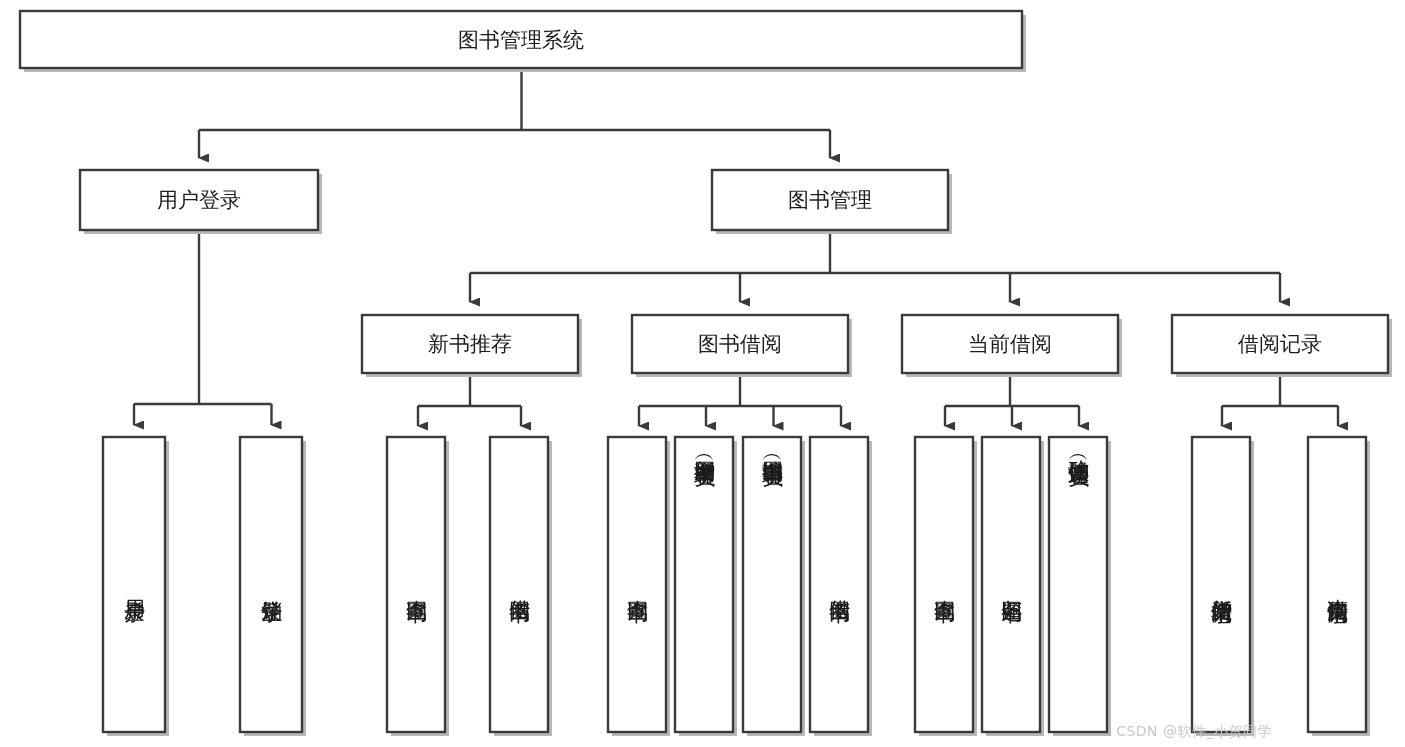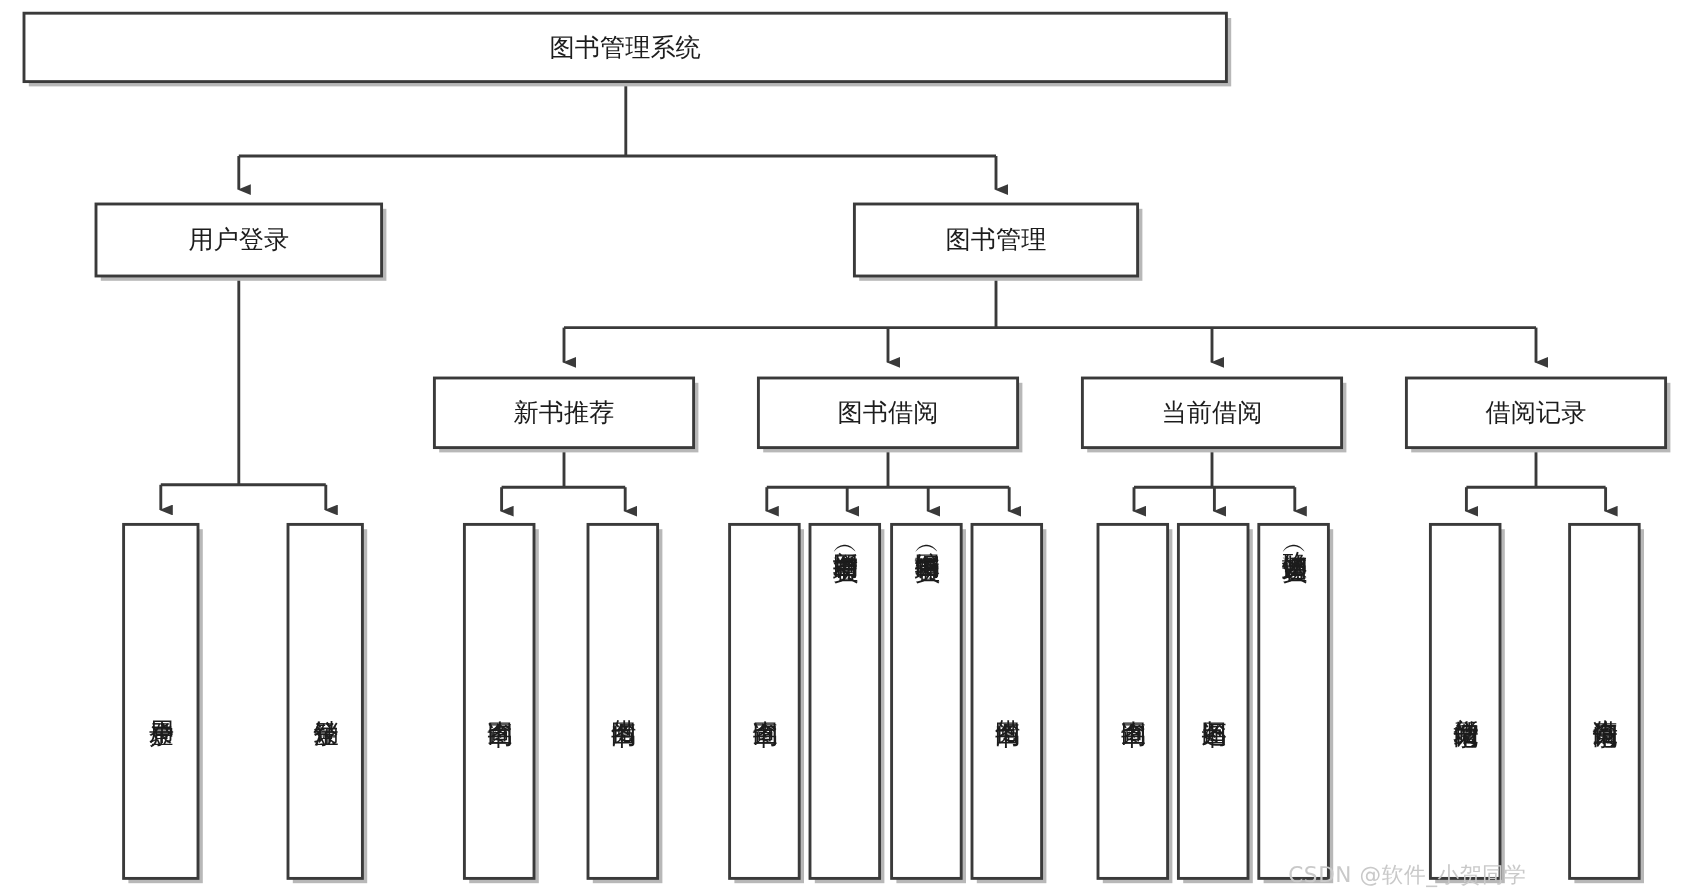--- a/index.html
+++ b/index.html
@@ -61,21 +61,21 @@
     display: flex;
     align-items: center;
     justify-content: center;
     pointer-events: none;
   }
   .watermark {
     position: absolute;
     right: 12px;
     bottom: 6px;
     font-family: "DejaVu Sans", "Liberation Sans", sans-serif;
-    font-size: 18px;
+    font-size: 14px;
     color: #c9c9c9;
     white-space: nowrap;
     letter-spacing: 0.5px;
   }
 </style>
 </head>
 <body>
 
 <div id="diagram-root">
 

